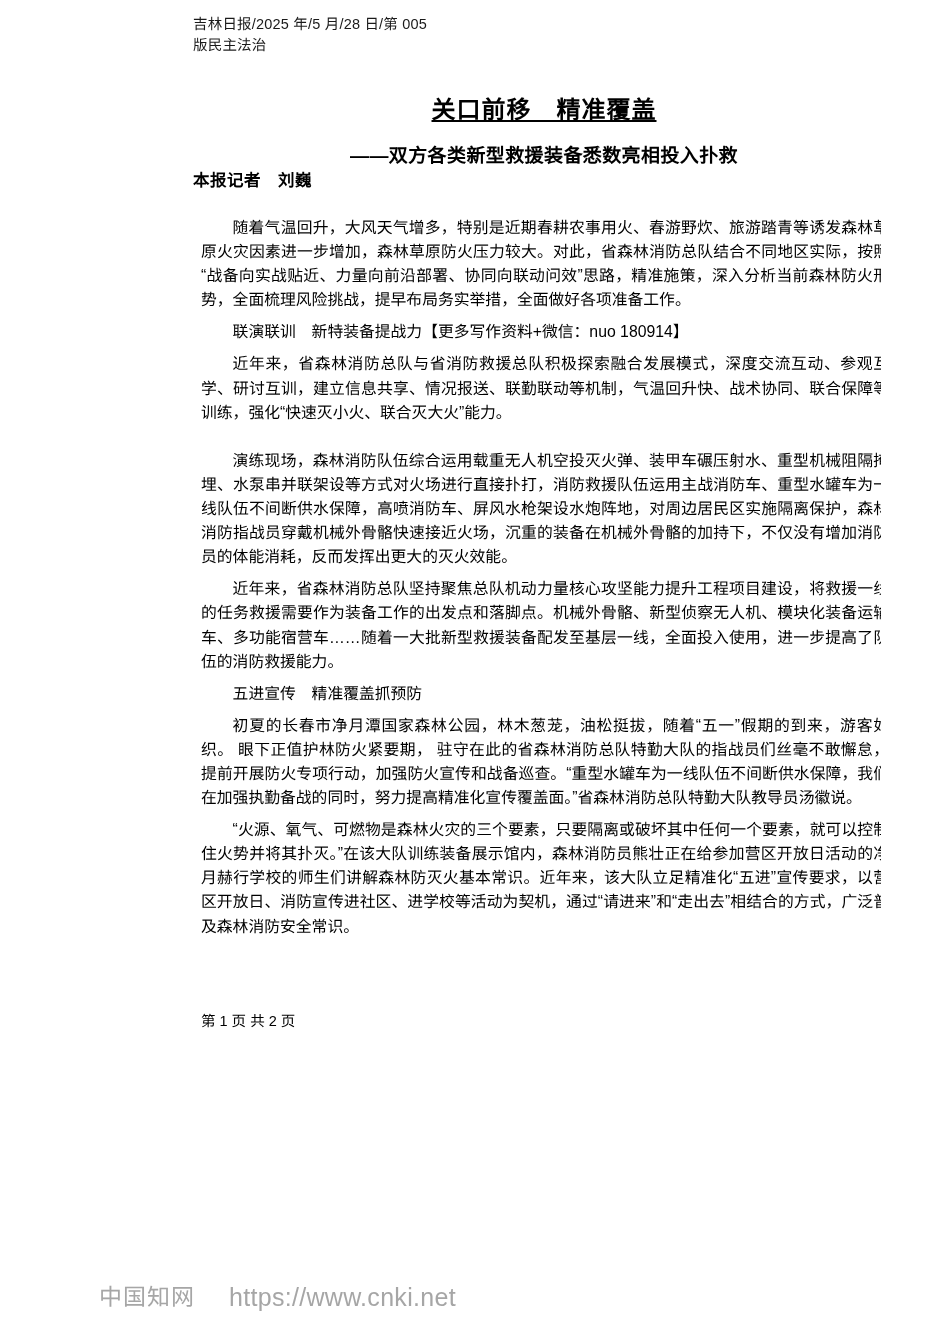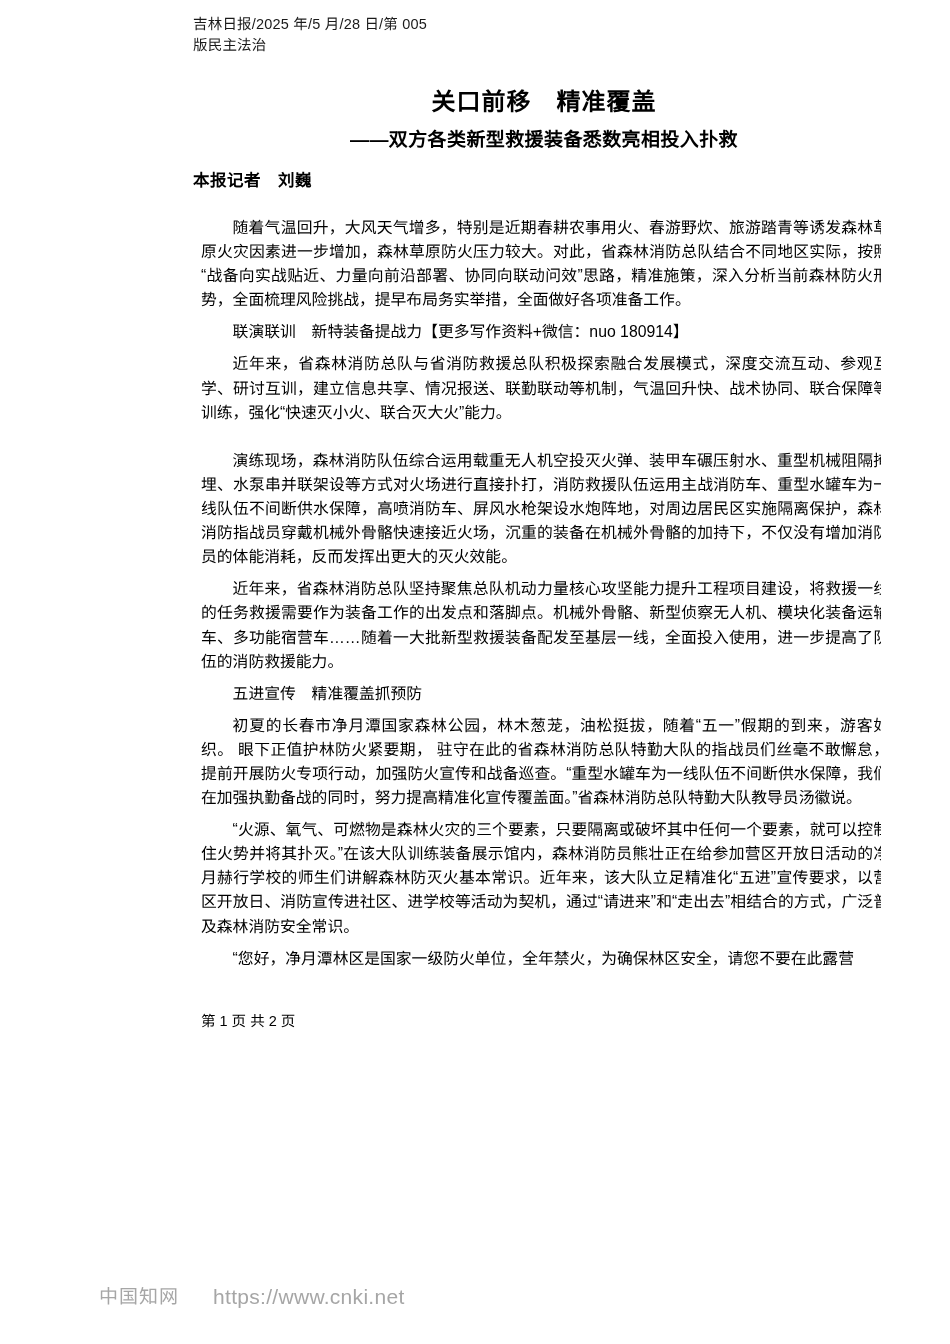--- a/index.html
+++ b/index.html
@@ -43,21 +43,22 @@
     top: 78px;
     width: 702px;
     text-align: center;
   }
   .main-title {
     font-size: 24px;
     font-weight: bold;
     line-height: 32px;
     letter-spacing: 1px;
     white-space: pre;
-    margin: 8px;
+    margin: 16px;
+    text-decoration: underline;
   }
   .sub-title {
     font-size: 19px;
     font-weight: bold;
     line-height: 28px;
     letter-spacing: 0.4px;
     margin: 2px 0 0 0;
     white-space: pre;
   }
   .byline {
@@ -113,28 +114,28 @@
   .watermark {
     position: absolute;
     left: 30px;
     top: 1284px;
     display: flex;
     align-items: center;
     gap: 34px;
     color: #a6a6a6;
   }
   .watermark .wm-name {
-    font-size: 19px;
+    font-size: 23px;
     letter-spacing: 1px;
     line-height: 26px;
     white-space: pre;
     text-align: center;
   }
   .watermark .wm-url {
-    font-size: 21px;
+    font-size: 25px;
     letter-spacing: 0.3px;
     line-height: 26px;
     white-space: pre;
     text-align: right;
   }
 </style>
 </head>
 <body>
 
 <div class="page">
@@ -153,21 +154,20 @@
 
   <div class="body-text">
     <p>随着气温回升，大风天气增多，特别是近期春耕农事用火、春游野炊、旅游踏青等诱发森林草原火灾因素进一步增加，森林草原防火压力较大。对此，省森林消防总队结合不同地区实际，按照“战备向实战贴近、力量向前沿部署、协同向联动问效”思路，精准施策，深入分析当前森林防火形势，全面梳理风险挑战，提早布局务实举措，全面做好各项准备工作。</p>
     <p class="heading-line">联演联训　新特装备提战力【更多写作资料+微信：nuo 180914】</p>
     <p>近年来，省森林消防总队与省消防救援总队积极探索融合发展模式，深度交流互动、参观互学、研讨互训，建立信息共享、情况报送、联勤联动等机制，气温回升快、战术协同、联合保障等训练，强化“快速灭小火、联合灭大火”能力。</p>
     <p class="spacer-before">演练现场，森林消防队伍综合运用载重无人机空投灭火弹、装甲车碾压射水、重型机械阻隔掩埋、水泵串并联架设等方式对火场进行直接扑打，消防救援队伍运用主战消防车、重型水罐车为一线队伍不间断供水保障，高喷消防车、屏风水枪架设水炮阵地，对周边居民区实施隔离保护，森林消防指战员穿戴机械外骨骼快速接近火场，沉重的装备在机械外骨骼的加持下，不仅没有增加消防员的体能消耗，反而发挥出更大的灭火效能。</p>
     <p>近年来，省森林消防总队坚持聚焦总队机动力量核心攻坚能力提升工程项目建设，将救援一线的任务救援需要作为装备工作的出发点和落脚点。机械外骨骼、新型侦察无人机、模块化装备运输车、多功能宿营车……随着一大批新型救援装备配发至基层一线，全面投入使用，进一步提高了队伍的消防救援能力。</p>
     <p class="heading-line">五进宣传　精准覆盖抓预防</p>
     <p>初夏的长春市净月潭国家森林公园，林木葱茏，油松挺拔，随着“五一”假期的到来，游客如织。 眼下正值护林防火紧要期， 驻守在此的省森林消防总队特勤大队的指战员们丝毫不敢懈怠，提前开展防火专项行动，加强防火宣传和战备巡查。“重型水罐车为一线队伍不间断供水保障，我们在加强执勤备战的同时，努力提高精准化宣传覆盖面。”省森林消防总队特勤大队教导员汤徽说。</p>
     <p>“火源、氧气、可燃物是森林火灾的三个要素，只要隔离或破坏其中任何一个要素，就可以控制住火势并将其扑灭。”在该大队训练装备展示馆内，森林消防员熊壮正在给参加营区开放日活动的净月赫行学校的师生们讲解森林防灭火基本常识。近年来，该大队立足精准化“五进”宣传要求，以营区开放日、消防宣传进社区、进学校等活动为契机，通过“请进来”和“走出去”相结合的方式，广泛普及森林消防安全常识。</p>
-    <p>“您好，净月潭林区是国家一级防火单位，全年禁火，为确保林区安全，请您不要在此露营</p>
   </div>
 
   <div class="page-footer">第 1 页 共 2 页</div>
 
   <div class="watermark">
     <span class="wm-name">中国知网</span>
     <span class="wm-url">https://www.cnki.net</span>
   </div>
 
 </div>

